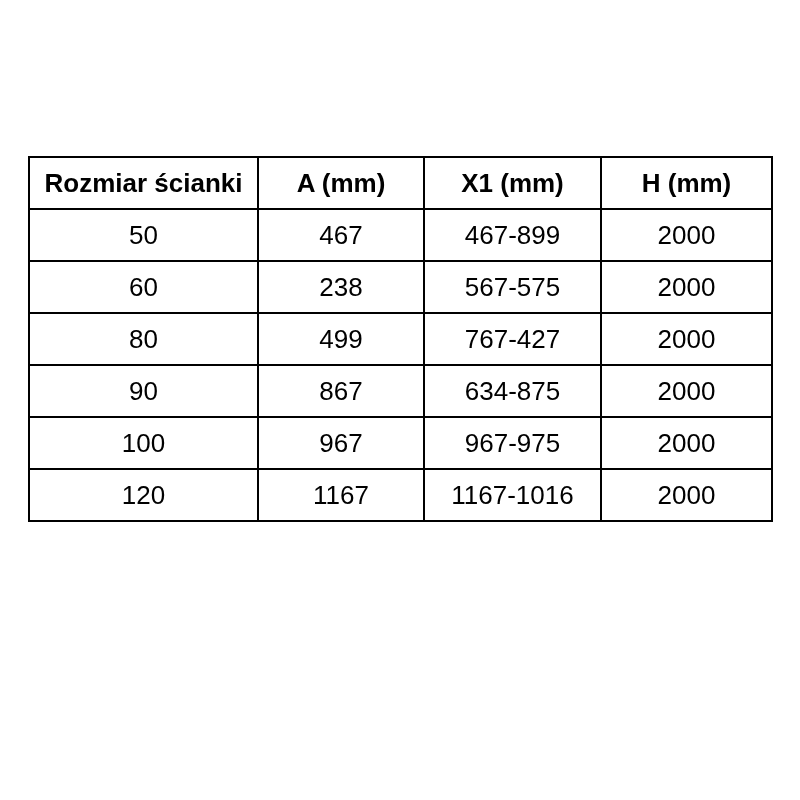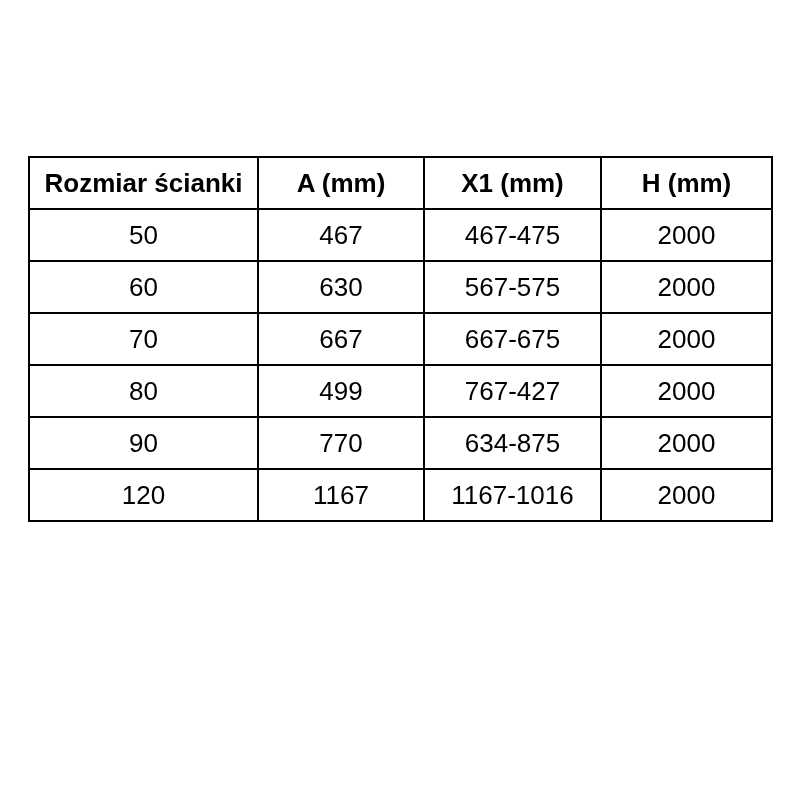--- a/index.html
+++ b/index.html
@@ -62,45 +62,45 @@
         <th>Rozmiar ścianki</th>
         <th>A (mm)</th>
         <th>X1 (mm)</th>
         <th>H (mm)</th>
       </tr>
     </thead>
     <tbody>
       <tr>
         <td>50</td>
         <td>467</td>
-        <td>467-475</td>
+        <td>467-899</td>
         <td>2000</td>
       </tr>
       <tr>
         <td>60</td>
-        <td>630</td>
+        <td>238</td>
         <td>567-575</td>
-        <td>2000</td>
-      </tr>
-      <tr>
-        <td>70</td>
-        <td>667</td>
-        <td>667-675</td>
         <td>2000</td>
       </tr>
       <tr>
         <td>80</td>
         <td>499</td>
         <td>767-427</td>
         <td>2000</td>
       </tr>
       <tr>
         <td>90</td>
-        <td>770</td>
+        <td>867</td>
         <td>634-875</td>
+        <td>2000</td>
+      </tr>
+      <tr>
+        <td>100</td>
+        <td>967</td>
+        <td>967-975</td>
         <td>2000</td>
       </tr>
       <tr>
         <td>120</td>
         <td>1167</td>
         <td>1167-1016</td>
         <td>2000</td>
       </tr>
     </tbody>
   </table>

